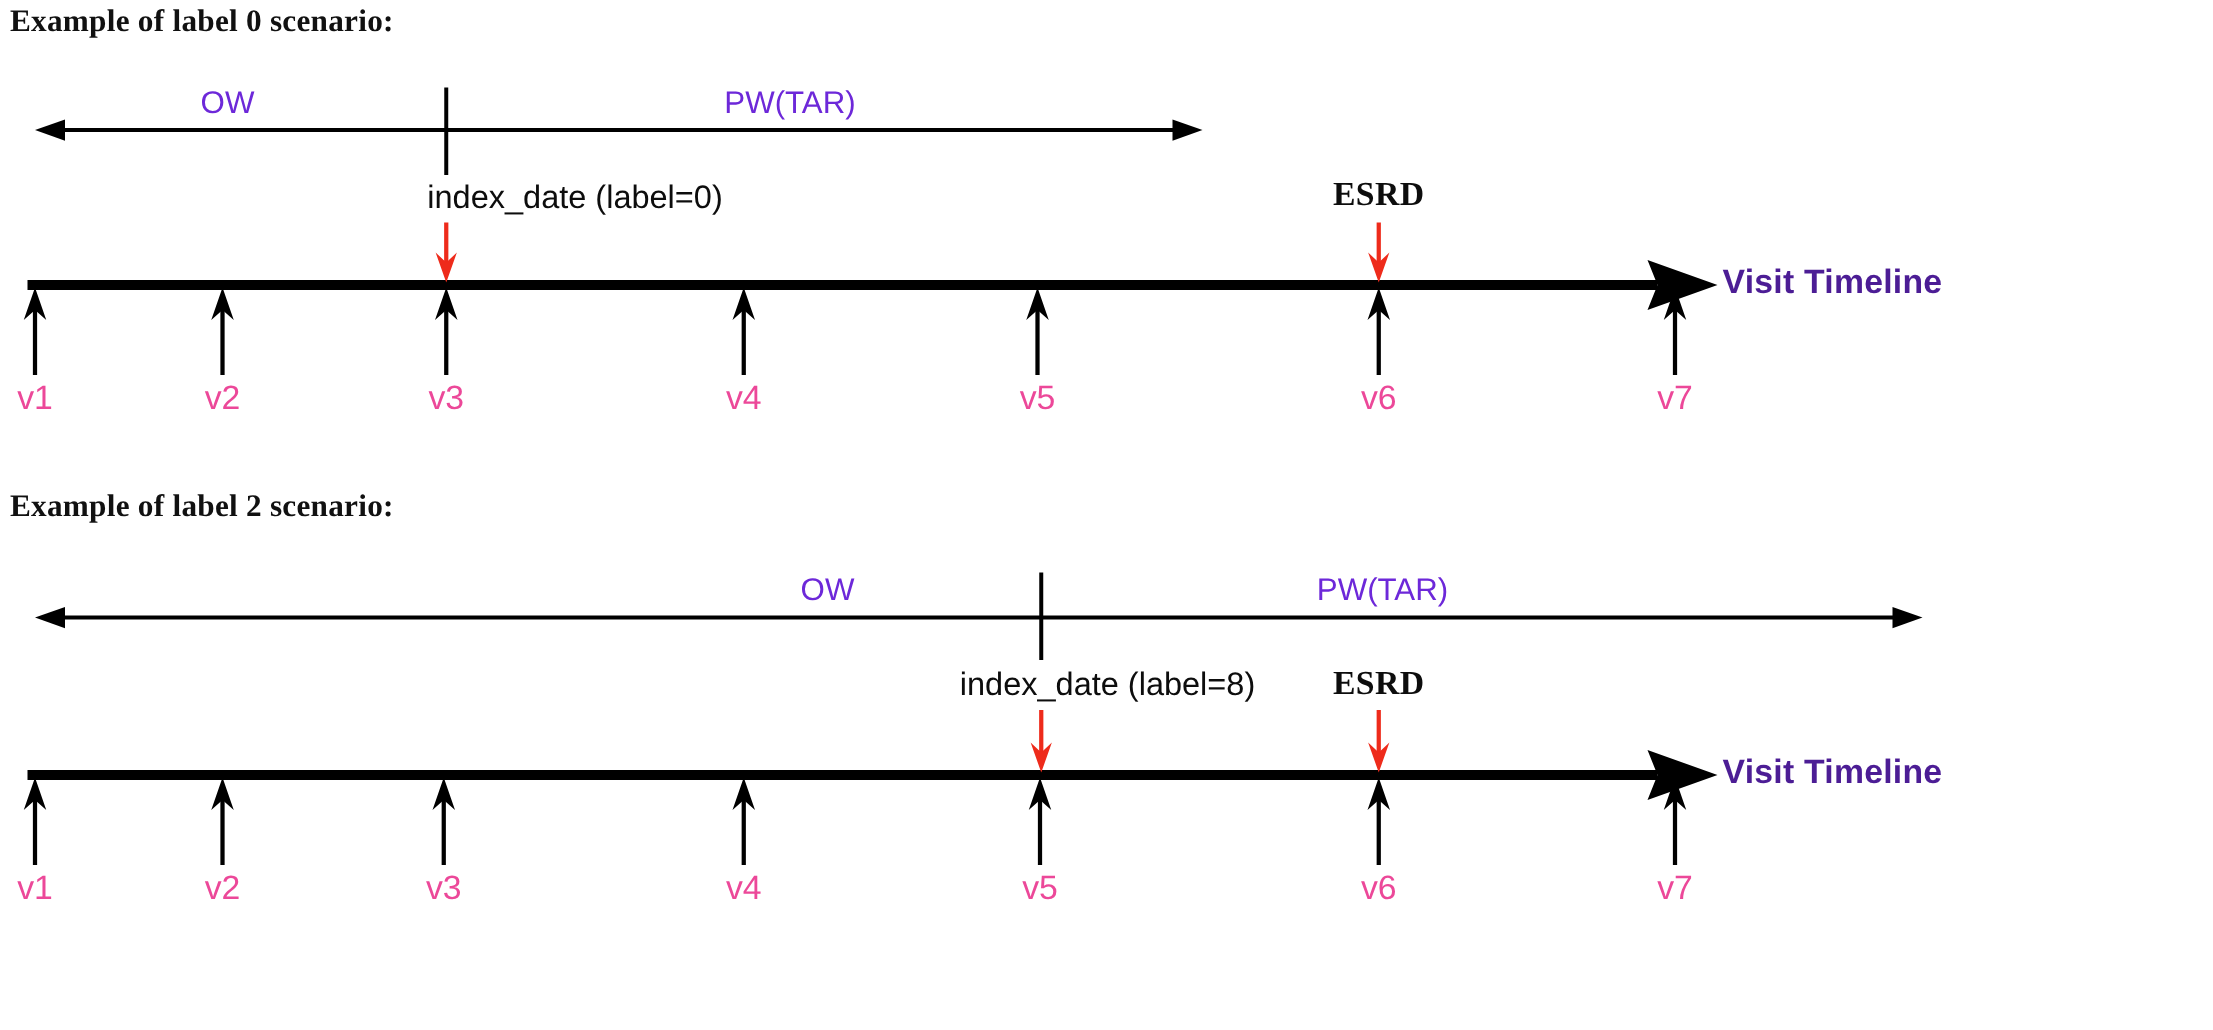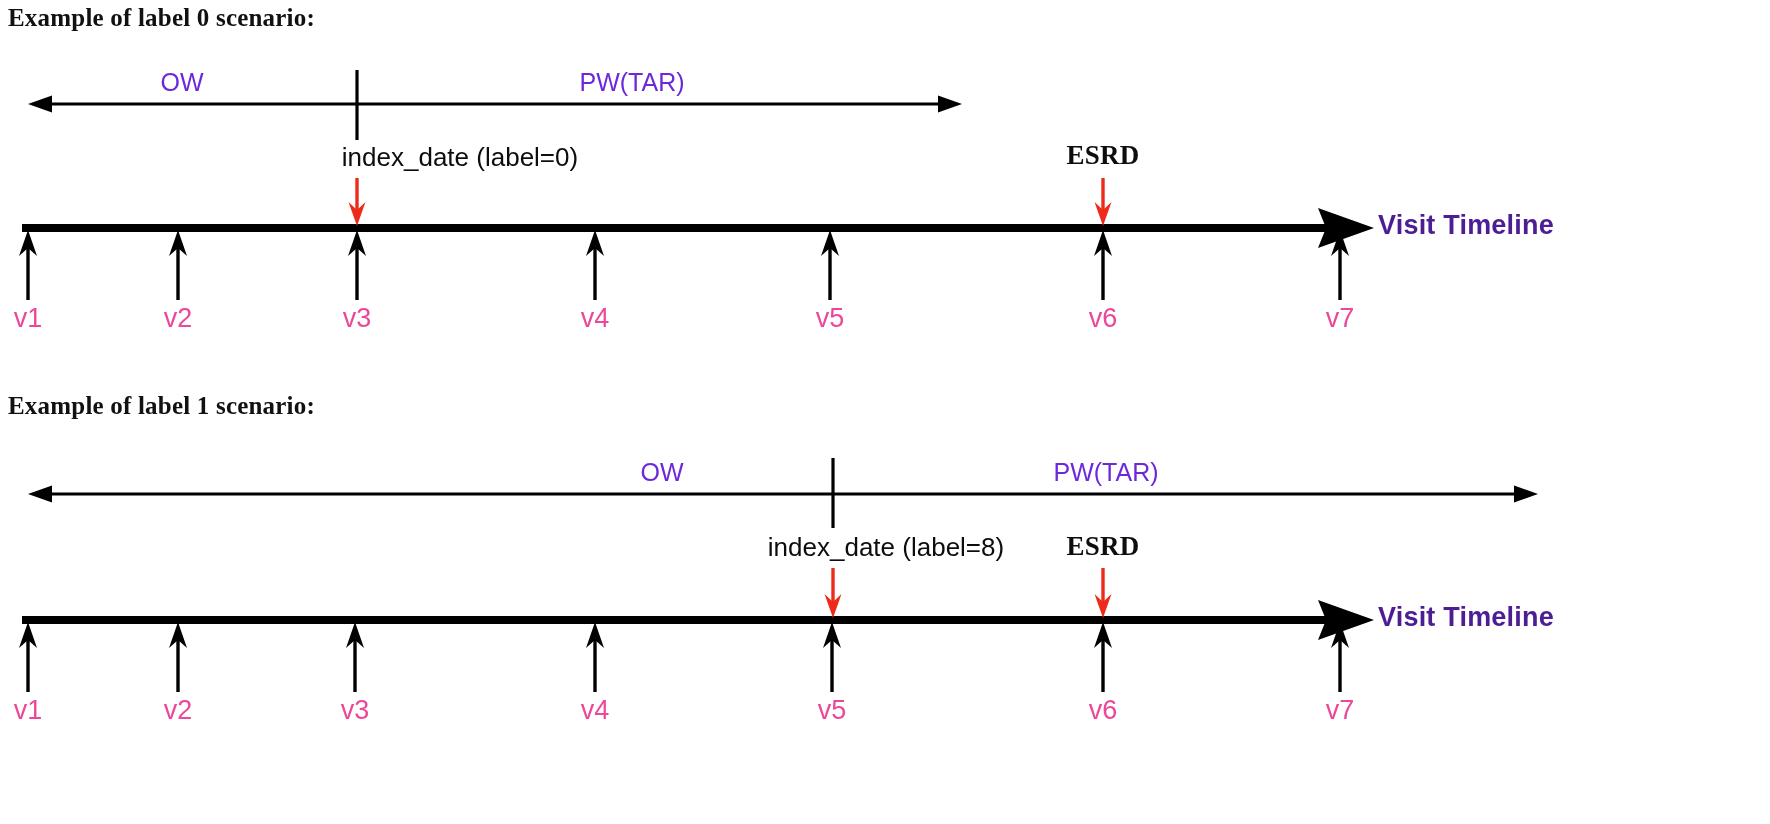--- a/index.html
+++ b/index.html
@@ -121,21 +121,21 @@
       <div class="event-label" style="left: 412px; top: 142px; margin-left: 48px;">index_date (label=0)</div>
       <div class="event-label bold" style="left: 1103px; top: 140px;">ESRD</div>
       <div class="visit-label" style="left: 28px; top: 303px;">v1</div>
       <div class="visit-label" style="left: 178px; top: 303px;">v2</div>
       <div class="visit-label" style="left: 357px; top: 303px;">v3</div>
       <div class="visit-label" style="left: 595px; top: 303px;">v4</div>
       <div class="visit-label" style="left: 830px; top: 303px;">v5</div>
       <div class="visit-label" style="left: 1103px; top: 303px;">v6</div>
       <div class="visit-label" style="left: 1340px; top: 303px;">v7</div>
       <div class="axis-label" style="left: 1378px; top: 210px; transform: none;">Visit Timeline</div>
-      <div class="scn-title" style="left: 8px; top: 392px; transform: none;">Example of label 1 scenario:</div>
+      <div class="scn-title" style="left: 8px; top: 392px; transform: none;">Example of label 2 scenario:</div>
       <div class="span-label" style="left: 662px; top: 458px;">OW</div>
       <div class="span-label" style="left: 1106px; top: 458px;">PW(TAR)</div>
       <div class="event-label" style="left: 886px; top: 532px;">index_date (label=8)</div>
       <div class="event-label bold" style="left: 1103px; top: 531px;">ESRD</div>
       <div class="visit-label" style="left: 28px; top: 695px;">v1</div>
       <div class="visit-label" style="left: 178px; top: 695px;">v2</div>
       <div class="visit-label" style="left: 355px; top: 695px;">v3</div>
       <div class="visit-label" style="left: 595px; top: 695px;">v4</div>
       <div class="visit-label" style="left: 832px; top: 695px;">v5</div>
       <div class="visit-label" style="left: 1103px; top: 695px;">v6</div>

